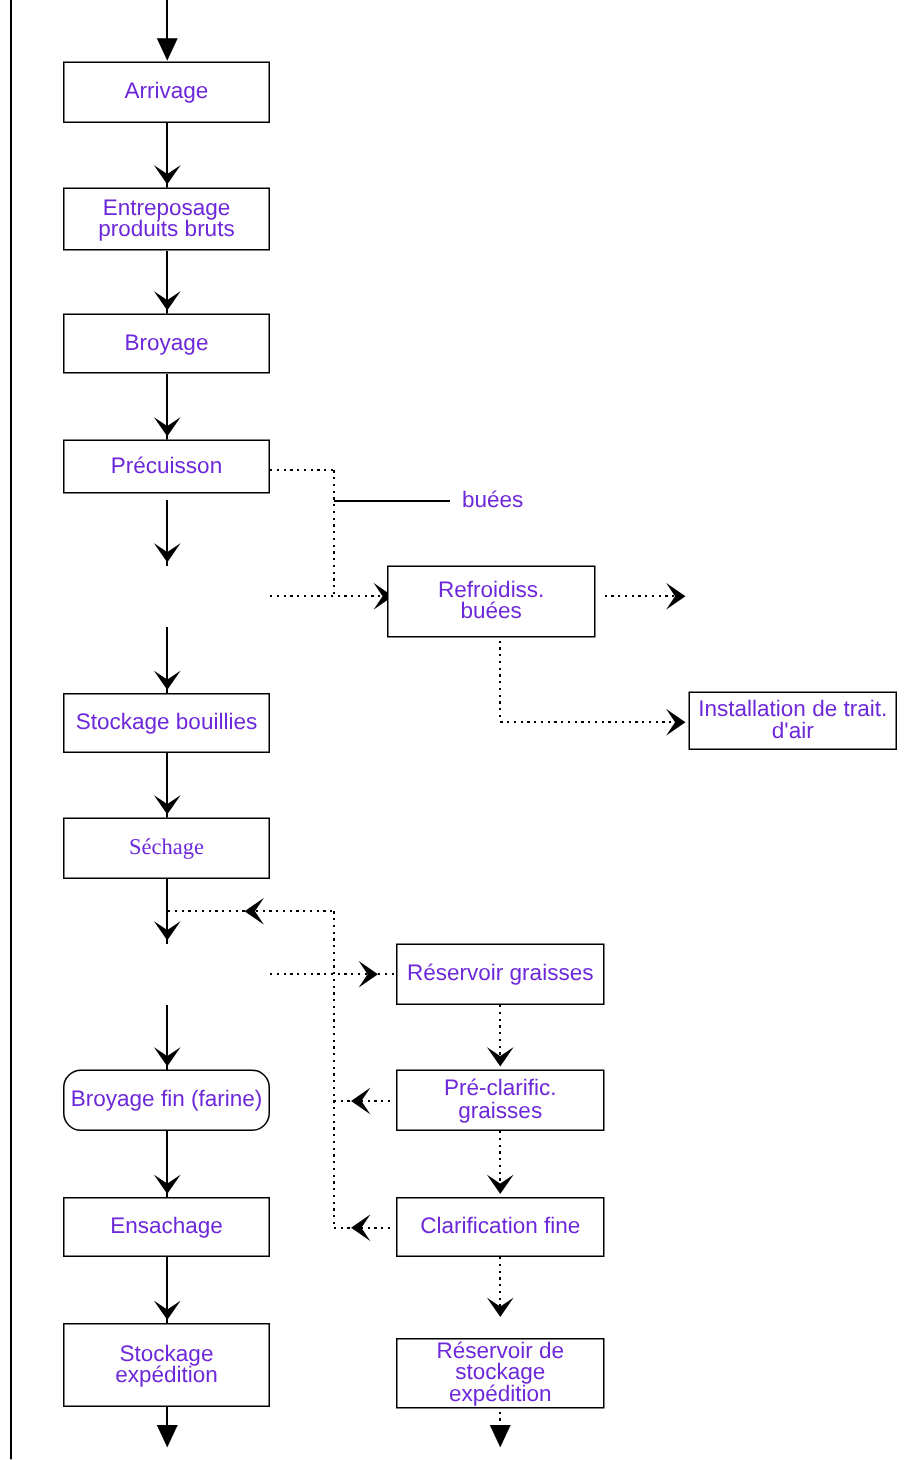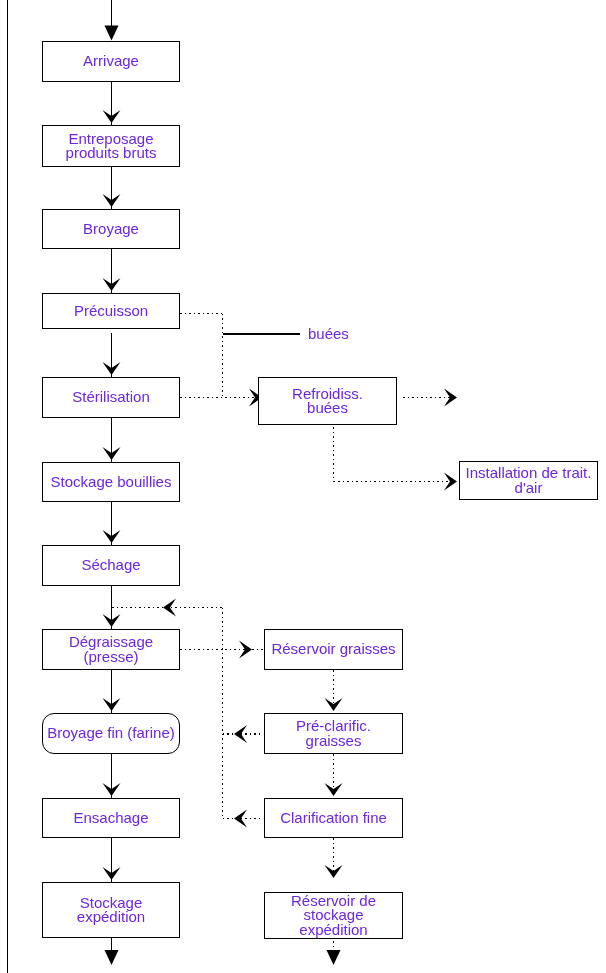--- a/index.html
+++ b/index.html
@@ -150,32 +150,25 @@
   <div class="node" style="left:42px;top:125px;width:138px;height:42px;">
     <span class="lbl">Entreposage
 produits bruts</span>
   </div>
   <div class="node" style="left:42px;top:209px;width:138px;height:40px;">
     <span class="lbl">Broyage</span>
   </div>
   <div class="node" style="left:42px;top:293px;width:138px;height:36px;">
     <span class="lbl">Précuisson</span>
   </div>
-  <div class="node" style="left:42px;top:377px;width:138px;height:41px;">
-    <span class="lbl">Stérilisation</span>
-  </div>
   <div class="node" style="left:42px;top:462px;width:138px;height:40px;">
     <span class="lbl">Stockage bouillies</span>
   </div>
-  <div class="node" style="left:42px;top:545px;width:138px;height:41px;">
+  <div class="node" style="left:42px;top:545px;width:138px;height:41px;font-family:Liberation Serif, serif;">
     <span class="lbl">Séchage</span>
-  </div>
-  <div class="node" style="left:42px;top:629px;width:138px;height:41px;">
-    <span class="lbl">Dégraissage
-(presse)</span>
   </div>
   <div class="node" style="left:42px;top:713px;width:138px;height:41px;border-radius:12px;">
     <span class="lbl">Broyage fin (farine)</span>
   </div>
   <div class="node" style="left:42px;top:798px;width:138px;height:40px;">
     <span class="lbl">Ensachage</span>
   </div>
   <div class="node" style="left:42px;top:882px;width:138px;height:56px;">
     <span class="lbl">Stockage
 expédition</span>

